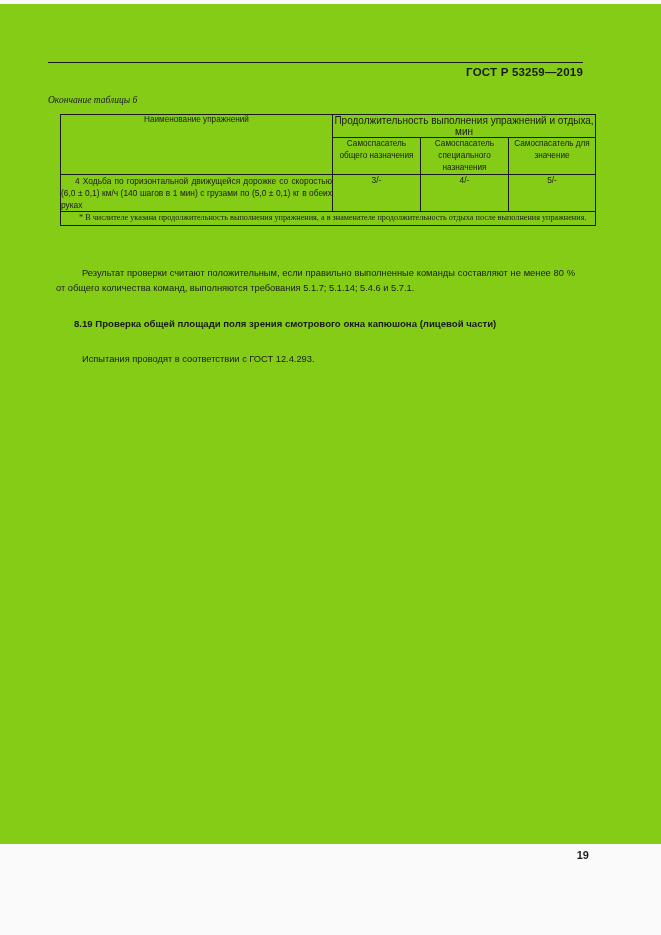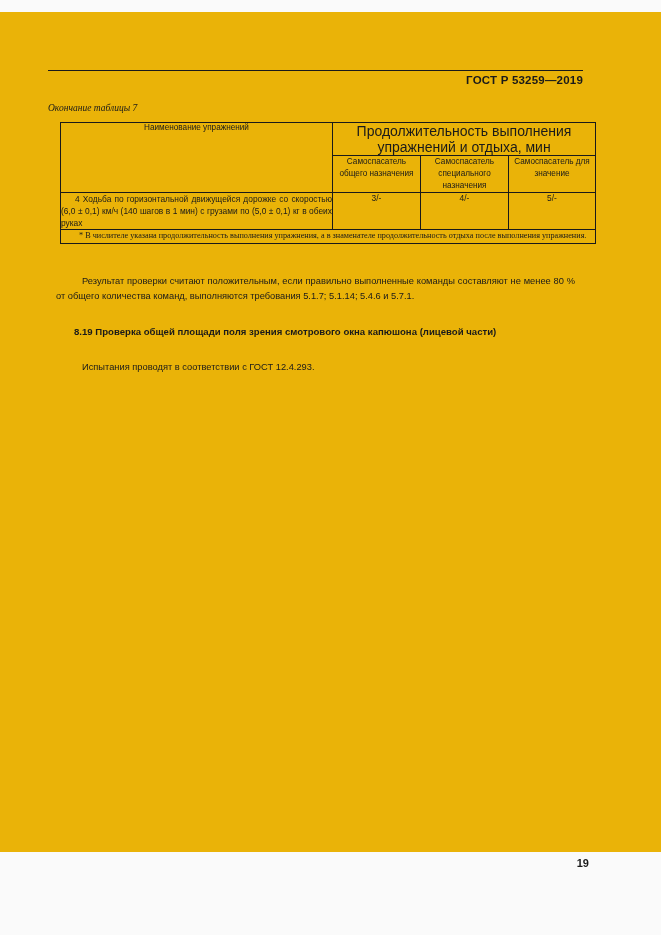--- a/index.html
+++ b/index.html
@@ -12,24 +12,24 @@
     background: #fafafa;
     font-family: "Liberation Sans", "DejaVu Sans", sans-serif;
     color: #1a1a1a;
     position: relative;
     overflow: hidden;
   }
 
   .page {
     position: absolute;
     left: 0;
-    top: 12px;
+    top: 4px;
     width: 661px;
     height: 840px;
-    background: #eab308;
+    background: #84cc16;
   }
 
   
   .header-zone {
     position: absolute;
     left: 48px;
     top: 58px;
     width: 535px;
   }
   .header-rule {
@@ -82,21 +82,21 @@
 
   .th-name {
     text-align: center;
     vertical-align: middle;
     padding: 4px 6px;
     font-size: 8.2px;
   }
   .th-span {
     vertical-align: middle;
     padding: 5px 4px 4px;
-    font-size: 14px;
+    font-size: 10px;
   }
   .th-sub {
     text-align: center;
     vertical-align: middle;
     padding: 6px 3px 7px;
     font-size: 8.2px;
     line-height: 1.45;
   }
 
   .td-name {
@@ -159,21 +159,21 @@
 </head>
 <body>
 
 <div class="page">
 
   <div class="header-zone">
     <div class="header-rule"></div>
     <div class="header-title">ГОСТ Р 53259—2019</div>
   </div>
 
-  <div class="table-caption">Окончание таблицы 7</div>
+  <div class="table-caption">Окончание таблицы 6</div>
 
   <div class="tbl-wrap">
     <table class="gost">
       <colgroup>
         <col class="col-name">
           <col class="col-c1">
           <col class="col-c2">
           <col class="col-c3">
       </colgroup>
       <thead>

